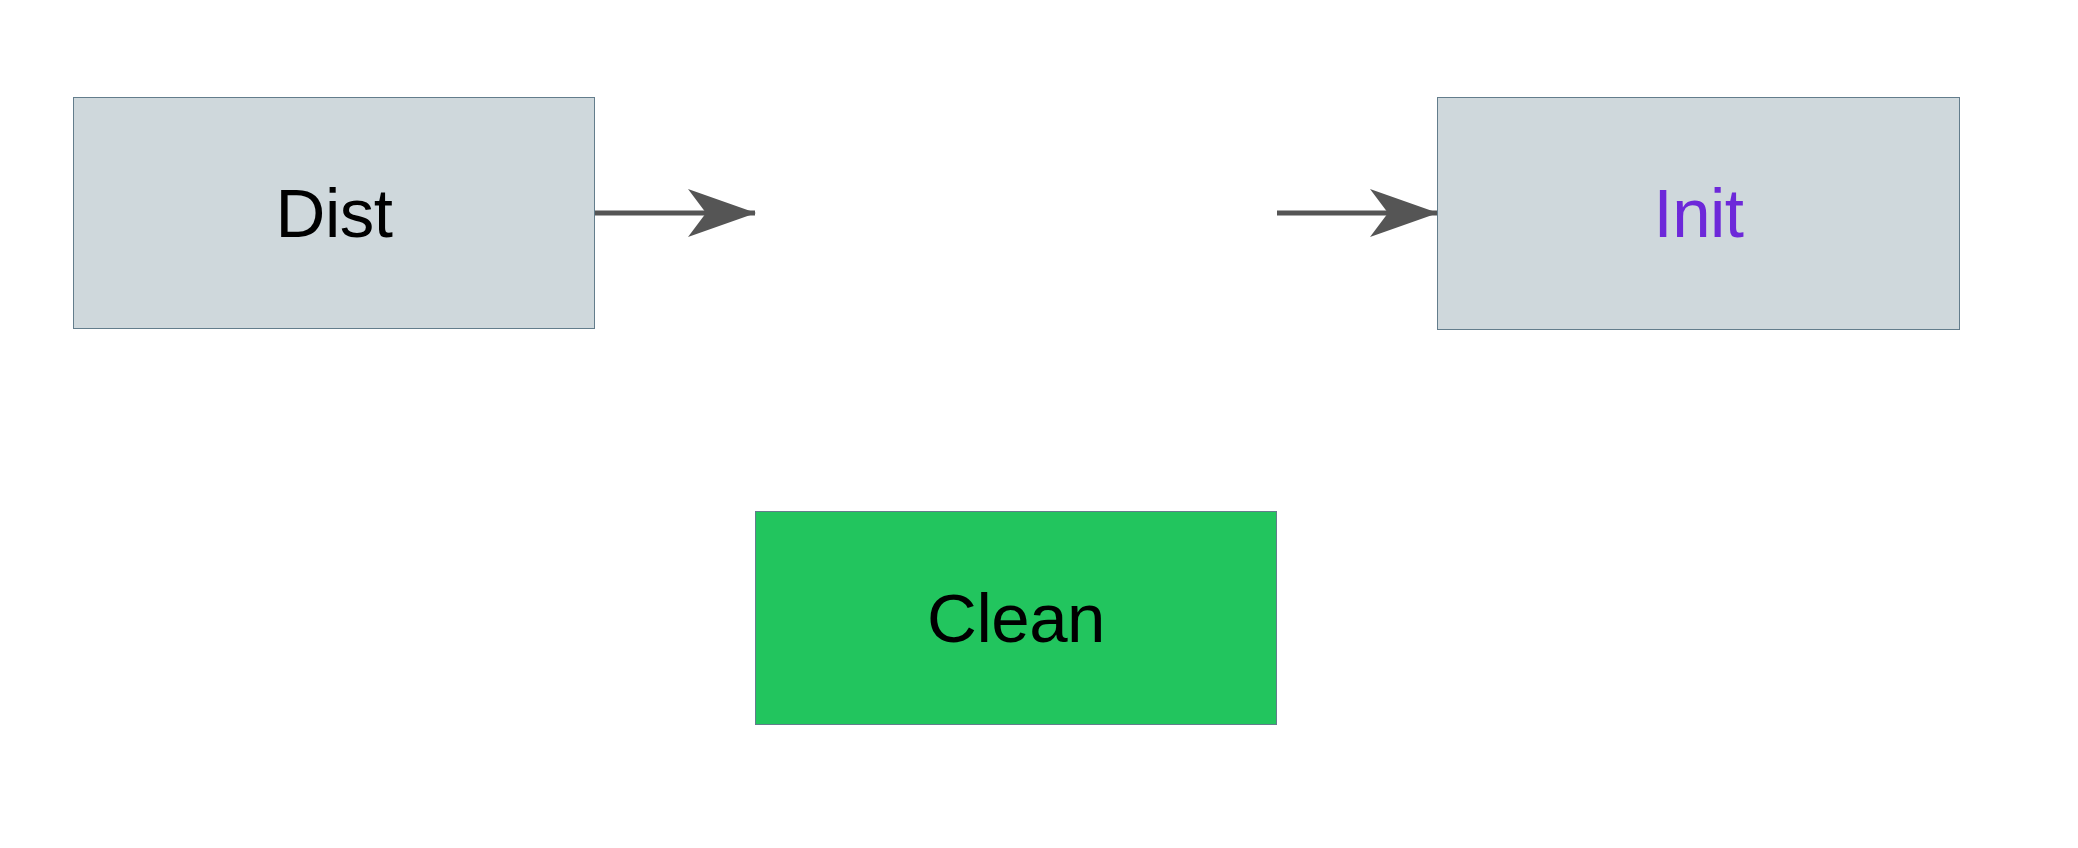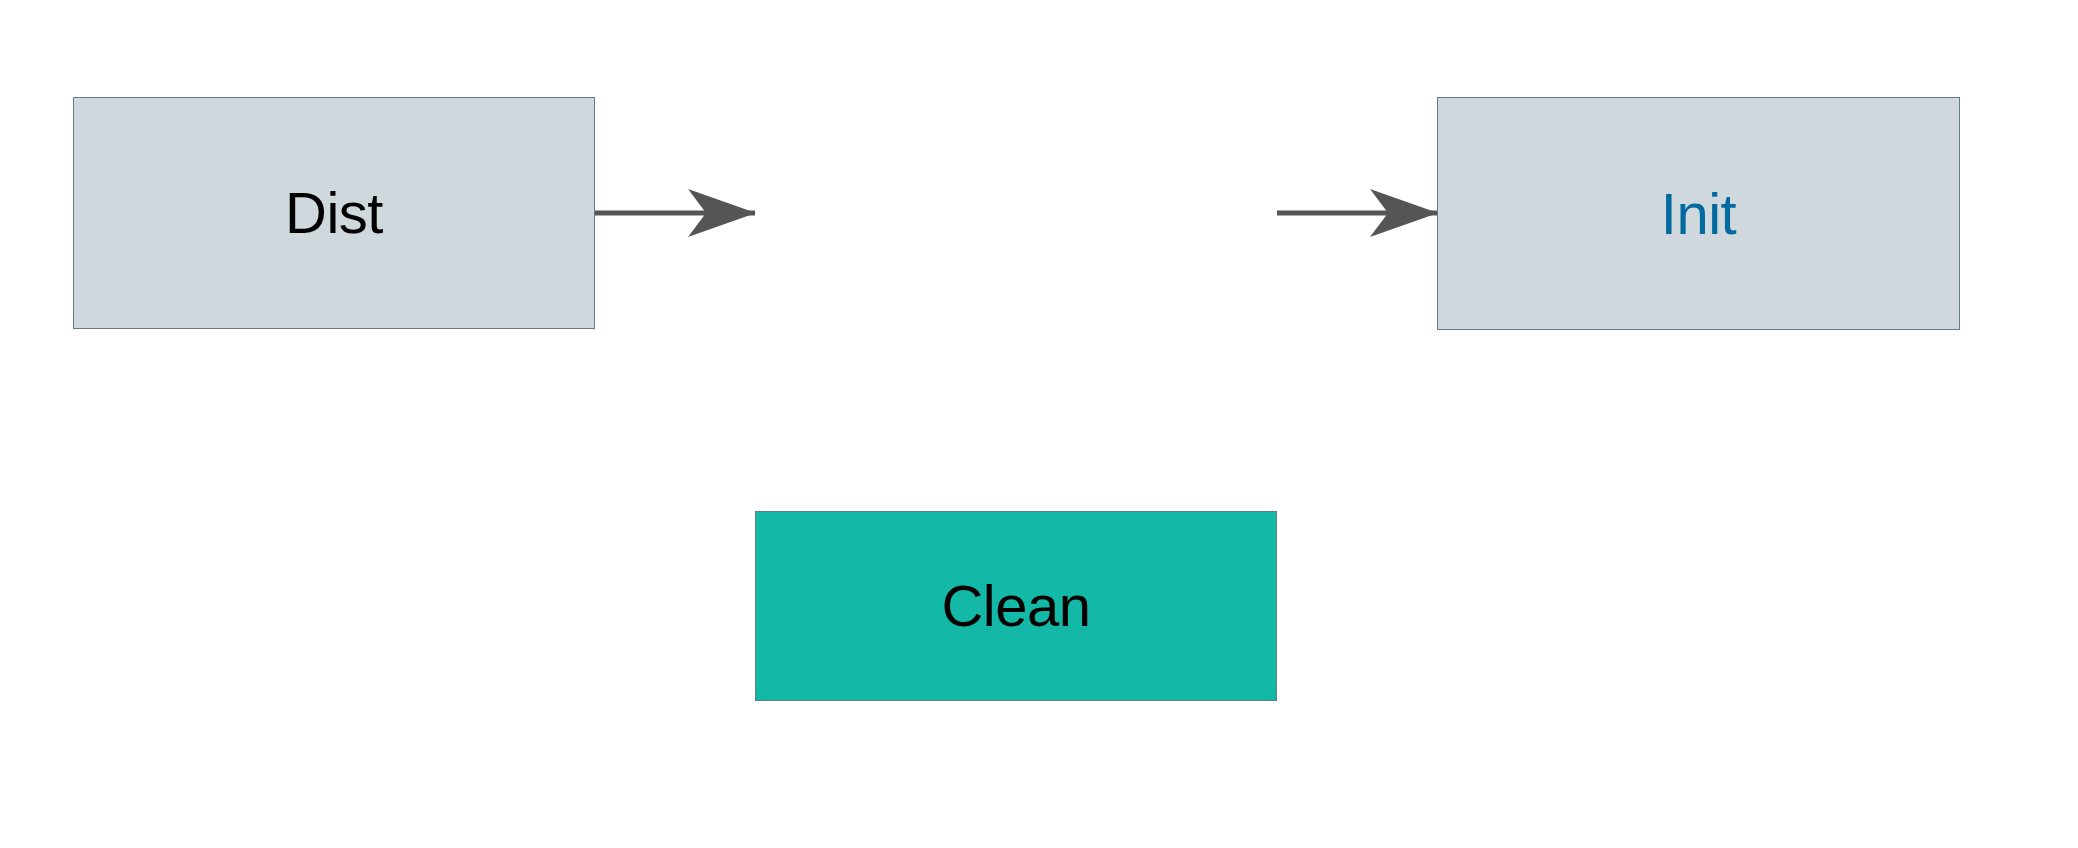--- a/index.html
+++ b/index.html
@@ -24,21 +24,21 @@
     box-sizing: border-box;
     background: #cfd8dc;
     border: 1px solid #637d8c;
     display: flex;
     align-items: center;
     justify-content: center;
     user-select: none;
   }
   .node-label {
     font-family: "Liberation Sans", sans-serif;
-    font-size: 58px;
+    font-size: 69px;
     font-weight: 400;
     line-height: 1;
     color: #000000;
     letter-spacing: -0.5px;
     white-space: nowrap;
   }
   
   #node-dist    { left: 73px;   top: 97px;  width: 522px; height: 232px; }
   #node-compile { left: 755px;  top: 97px;  width: 522px; height: 233px; }
   #node-init    { left: 1437px; top: 97px;  width: 523px; height: 233px; }
@@ -76,23 +76,23 @@
 
     <line x1="1277" y1="213" x2="1437" y2="213" stroke="#555555" stroke-width="5" marker-end="url(#stealth-arrow)"></line>
   </svg>
 
   <div id="node-dist" class="node" style="left: 73px; top: 97px; width: 522px; height: 232px; background: rgb(207, 216, 220); border-color: rgb(99, 125, 140);">
     <span class="node-label" style="color: rgb(0, 0, 0);">Dist</span>
   </div>
 
 
   <div id="node-init" class="node" style="left: 1437px; top: 97px; width: 523px; height: 233px; background: rgb(207, 216, 220); border-color: rgb(99, 125, 140);">
-    <span class="node-label" style="color: #0369a1;">Init</span>
+    <span class="node-label" style="color: #6d28d9;">Init</span>
   </div>
 
-  <div id="node-clean" class="node" style="left: 755px; top: 511px; width: 522px; height: 190px; background: #14b8a6; border-color: rgb(99, 125, 140);">
+  <div id="node-clean" class="node" style="left: 755px; top: 511px; width: 522px; height: 214px; background: #22c55e; border-color: rgb(99, 125, 140);">
     <span class="node-label" style="color: rgb(0, 0, 0);">Clean</span>
   </div>
 
   <div id="edge-dist-compile-hit" class="edge-hit"></div>
   <div id="edge-compile-init-hit" class="edge-hit"></div>
 
 </div>
 
 </body></html>

